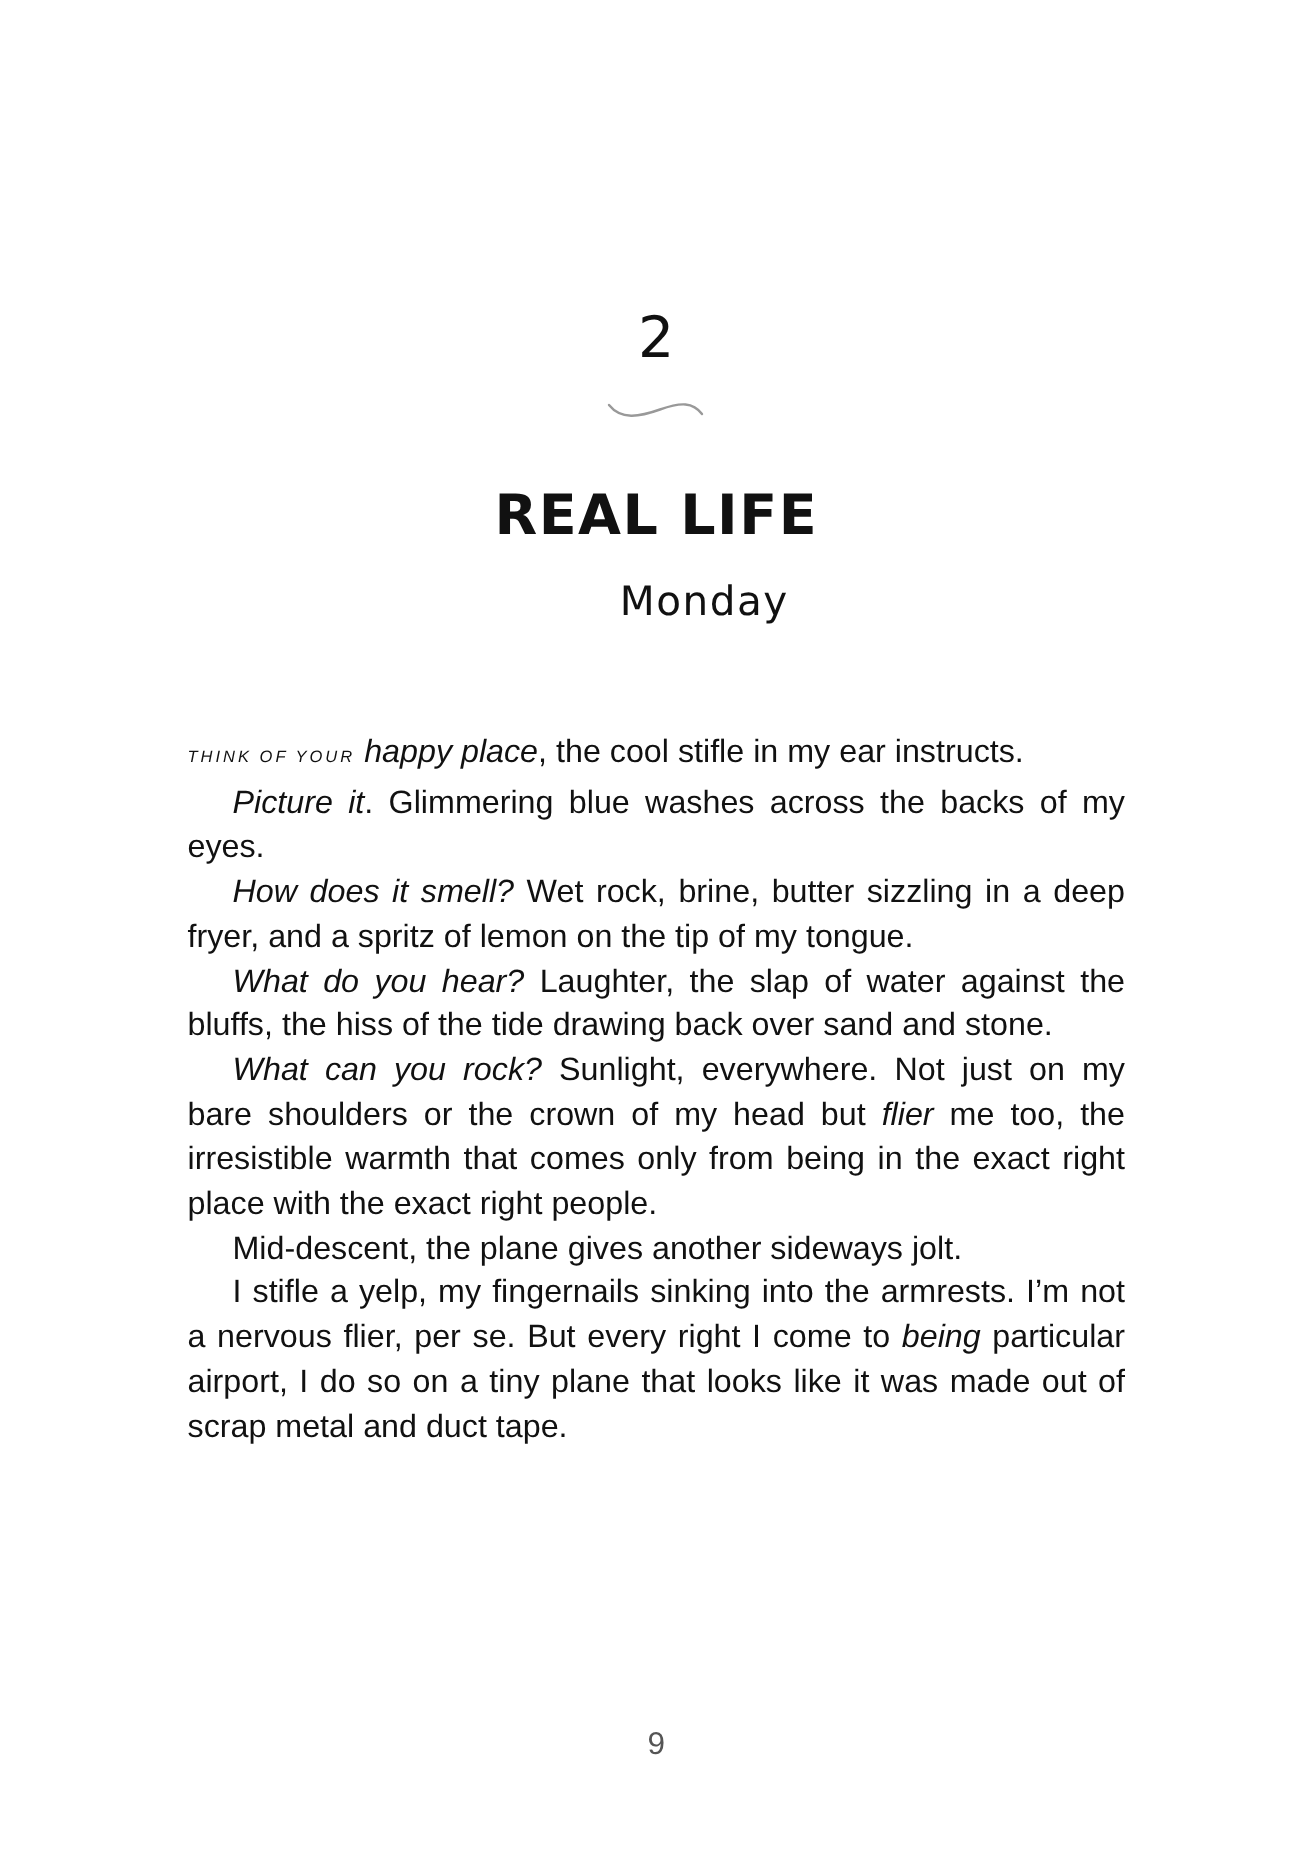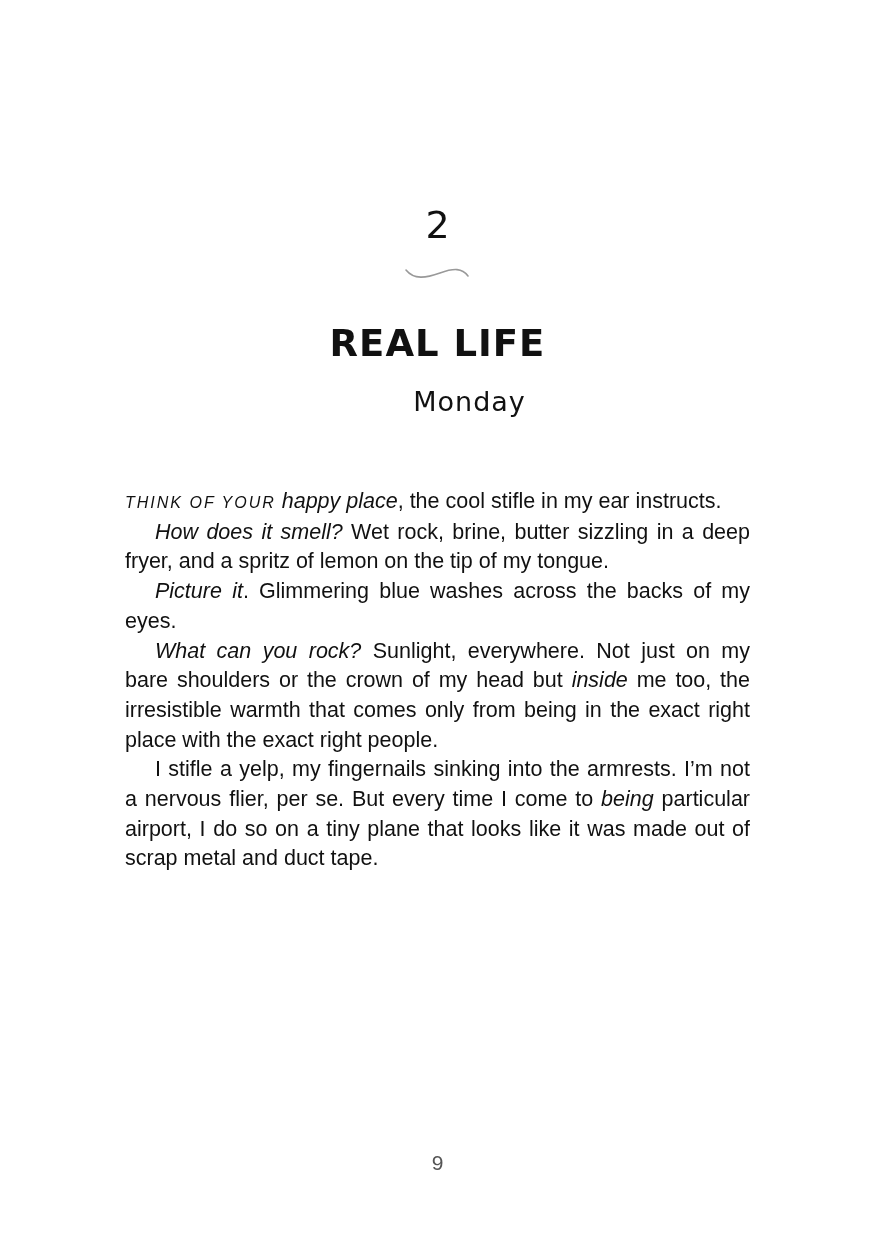--- a/index.html
+++ b/index.html
@@ -19,40 +19,42 @@
     position: absolute; left: 0; width: 875px; top: 386px; text-align: center;
     font-family: "DejaVu Sans", sans-serif; font-size: 27px; color: #111; letter-spacing: 1px; margin-left: 32px;
   }
   .body-text {
     position: absolute; left: 125px; top: 487px; width: 625px;
     font-family: "Liberation Sans", sans-serif; font-size: 21.5px; line-height: 29.7px;
     color: #111; text-align: justify;
   }
   .body-text p { margin: 0; text-indent: 30px; }
   .body-text p.first { text-indent: 0; }
-  .sc { font-style: italic; font-size: 16px; letter-spacing: 2px; }
+  .sc { font-style: italic; font-size: 11px; letter-spacing: 2px; }
   em { }
   .page-num {
     position: absolute; left: 0; width: 875px; top: 1151px; text-align: center;
     font-family: "Liberation Sans", sans-serif; font-size: 21px; color: #555;
   }
 </style>
 </head>
 <body>
 
 <div class="page">
   <div class="chapter-num">2</div>
   <svg class="ornament" viewBox="0 0 66 20">
     <path d="M2 6 C 10 16, 22 14, 36 9 S 58 4, 64 12" stroke="#999" stroke-width="1.6" fill="none" stroke-linecap="round"></path>
   </svg>
   <div class="chapter-title">REAL LIFE</div>
   <div class="chapter-sub">Monday</div>
 
   <div class="body-text">
     <p class="first"><span class="sc">THINK OF YOUR</span><em> happy place</em><span>, the cool stifle in my ear instructs.</span></p>
+    <p><em>Picture it</em><span>. Glimmering blue washes across the backs of my eyes.</span></p>
     <p><em>How does it smell?</em><span> Wet rock, brine, butter sizzling in a deep fryer, and a spritz of lemon on the tip of my tongue.</span></p>
-    <p><em>Picture it</em><span>. Glimmering blue washes across the backs of my eyes.</span></p>
-    <p><em>What can you rock?</em><span> Sunlight, everywhere. Not just on my bare shoulders or the crown of my head but </span><em>inside</em><span> me too, the irresistible warmth that comes only from being in the exact right place with the exact right people.</span></p>
-    <p><span>I stifle a yelp, my fingernails sinking into the armrests. I’m not a nervous flier, per se. But every time I come to </span><em>being</em><span> particular airport, I do so on a tiny plane that looks like it was made out of scrap metal and duct tape.</span></p>
+    <p><em>What do you hear?</em><span> Laughter, the slap of water against the bluffs, the hiss of the tide drawing back over sand and stone.</span></p>
+    <p><em>What can you rock?</em><span> Sunlight, everywhere. Not just on my bare shoulders or the crown of my head but </span><em>flier</em><span> me too, the irresistible warmth that comes only from being in the exact right place with the exact right people.</span></p>
+    <p><span>Mid-descent, the plane gives another sideways jolt.</span></p>
+    <p><span>I stifle a yelp, my fingernails sinking into the armrests. I’m not a nervous flier, per se. But every right I come to </span><em>being</em><span> particular airport, I do so on a tiny plane that looks like it was made out of scrap metal and duct tape.</span></p>
   </div>
 
   <div class="page-num">9</div>
 </div>
 
 </body></html>

